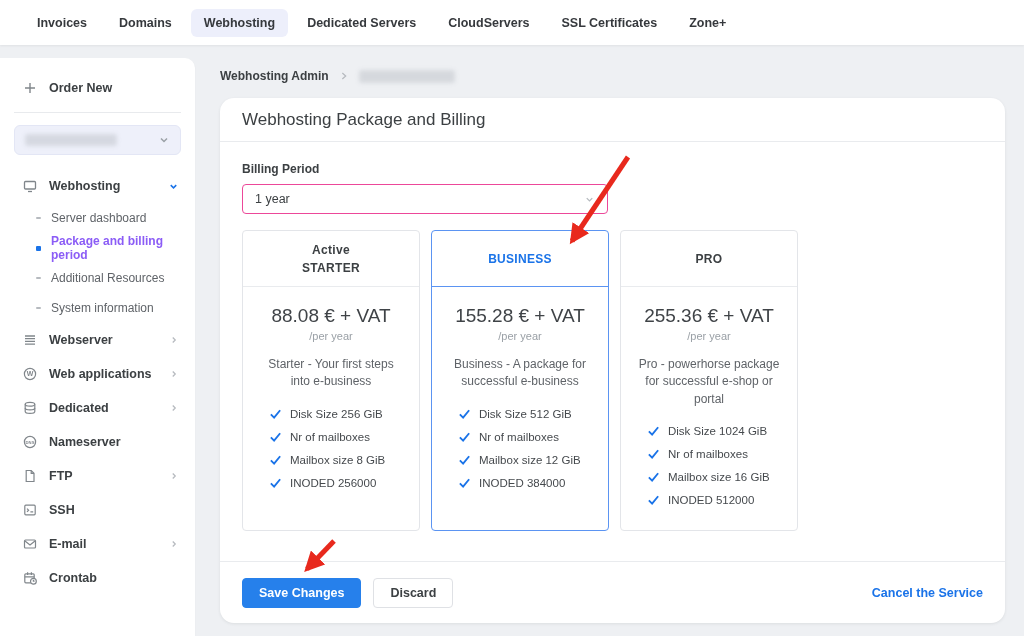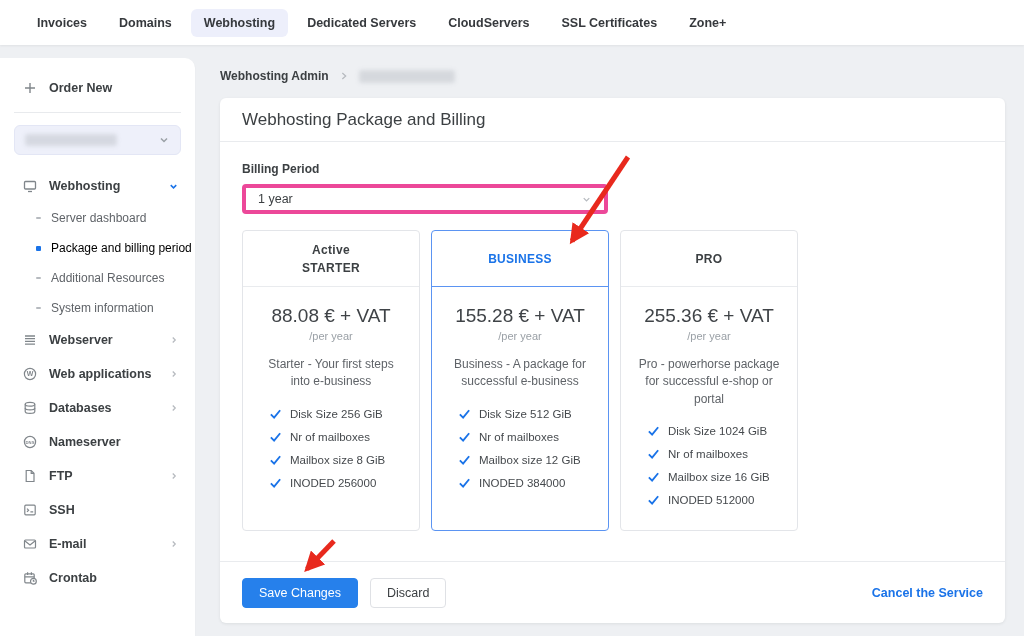--- a/index.html
+++ b/index.html
@@ -25,55 +25,55 @@
   .side-divider { height:1px; background:#e8eaed; margin:10px 14px 0 14px; }
   .account-select { margin:12px 14px 0 14px; height:30px; background:#eef0fa; border:1px solid #e3e6f5;
                     border-radius:6px; display:flex; align-items:center; padding:0 10px; cursor:pointer; }
   .account-select .chev { margin-left:auto; }
   .blur-pill { background:#b9bdc4; opacity:.45; filter:blur(2px); border-radius:3px; }
   .acc-blur { width:92px; height:12px; }
   .group { margin-top:14px; }
   .sub-row { display:flex; align-items:center; gap:10px; height:30px; padding-left:36px;
              font-size:12px; font-weight:400; color:#5f6368; cursor:pointer; }
   .sub-row .bullet { width:5px; height:2px; background:#b6babf; border-radius:1px; flex:0 0 auto; }
-  .sub-row.active { color:#000000; font-weight:400; }
+  .sub-row.active { color:#8b5cf6; font-weight:700; }
   .sub-row.active .bullet { width:5px; height:5px; background:#1a73e8; border-radius:1px; }
   .icon16 { width:16px; height:16px; flex:0 0 auto; }
 
   
   .breadcrumb { position:absolute; left:220px; top:69px; display:flex; align-items:center; gap:10px;
                 font-size:12px; font-weight:700; color:#3c4043; z-index:4; }
   .crumb-blur { width:96px; height:13px; }
   .main-card { position:absolute; left:220px; top:98px; width:785px; height:525px; background:#fff;
-               border-radius:6px; box-shadow:0 1px 3px rgba(60,64,67,.10); display:flex; flex-direction:column; z-index:4; }
+               border-radius:14px; box-shadow:0 1px 3px rgba(60,64,67,.10); display:flex; flex-direction:column; z-index:4; }
   .main-card-header { height:44px; flex:0 0 auto; display:flex; align-items:center; padding:0 22px;
                       border-bottom:1px solid #e9ebee; font-size:17px; font-weight:400; color:#3c4043; }
   .main-card-body { flex:1 1 auto; padding:20px 22px 0 22px; }
   .field-label { font-size:12px; font-weight:700; color:#3c4043; }
-  .select-box { margin-top:8px; width:366px; height:30px; border:4px solid #ec4899; border-radius:4px;
+  .select-box { margin-top:8px; width:366px; height:30px; border:1px solid #ec4899; border-radius:4px;
                 display:flex; align-items:center; padding:0 12px; font-size:12.5px; color:#3c4043; cursor:pointer; background:#fff; }
   .select-box .chev { margin-left:auto; }
 
   .packages { display:flex; gap:11px; margin-top:16px; }
   .pkg { width:178px; min-height:282px; border:1px solid #e3e5e9; border-radius:4px; background:#fff; cursor:pointer; }
   .pkg.selected { border-color:#5b94f2; }
   .pkg-header { height:56px; display:flex; flex-direction:column; align-items:center; justify-content:center;
                 border-bottom:1px solid #e9ebee; font-size:12px; font-weight:700; color:#3c4043;
                 letter-spacing:.3px; line-height:1.5; }
   .pkg.selected .pkg-header { border-bottom-color:#5b94f2; color:#1a73e8; }
   .pkg-body { text-align:center; padding:18px 10px 14px 10px; }
   .pkg-price { font-size:19px; font-weight:500; color:#3f4347; }
   .pkg-period { font-size:11px; color:#9aa0a6; margin-top:3px; }
   .pkg-desc { font-size:12px; color:#5f6368; line-height:1.45; margin:14px 6px 0 6px; min-height:35px; }
   .pkg-feats { list-style:none; margin:16px 0 0 0; padding-left:16px; text-align:right; }
   .pkg-feats li { display:flex; align-items:center; gap:8px; margin-bottom:10px; font-size:11.5px; color:#45494d; }
 
   .main-card-footer { flex:0 0 auto; height:62px; border-top:1px solid #e9ebee; display:flex;
                       align-items:center; padding:0 22px; gap:12px; }
-  .btn { font-family:inherit; font-size:12.5px; font-weight:400; border-radius:4px; height:30px;
+  .btn { font-family:inherit; font-size:12.5px; font-weight:700; border-radius:4px; height:30px;
          padding:0 16px; cursor:pointer; }
   .btn-primary { background:#2680eb; border:1px solid #2680eb; color:#fff; }
   .btn-secondary { background:#fff; border:1px solid #dfe1e5; color:#3c4043; }
   .cancel-link { margin-left:auto; font-size:12.5px; font-weight:700; color:#1a73e8; text-decoration:none; cursor:pointer; }
 
   .annotations { position:absolute; top:0; left:0; width:1024px; height:636px; pointer-events:none; z-index:60; }
   .chev svg, .chev { display:block; }
 </style>
 </head>
 <body>
@@ -176,21 +176,21 @@
         </svg>
       </span>
   </div>
 
   <div class="side-row">
     <svg class="icon16" viewBox="0 0 16 16" fill="none" stroke="#80868b" stroke-width="1.2">
         <ellipse cx="8" cy="4.3" rx="4.8" ry="1.9"></ellipse>
         <path d="M3.2 4.3v7.2c0 1 2.1 1.9 4.8 1.9s4.8-.9 4.8-1.9V4.3"></path>
         <path d="M3.2 8c0 1 2.1 1.9 4.8 1.9S12.8 9 12.8 8"></path>
       </svg>
-    <span>Databases</span>
+    <span>Dedicated</span>
     <span class="chev">
         <svg width="10" height="10" viewBox="0 0 12 12" fill="none" stroke="#b6babf" stroke-width="1.5">
           <polyline points="4.5,3 7.5,6 4.5,9"></polyline>
         </svg>
       </span>
   </div>
 
   <div class="side-row">
     <svg class="icon16" viewBox="0 0 16 16" fill="none" stroke="#80868b" stroke-width="1.2">
         <circle cx="8" cy="8" r="5.6"></circle>

